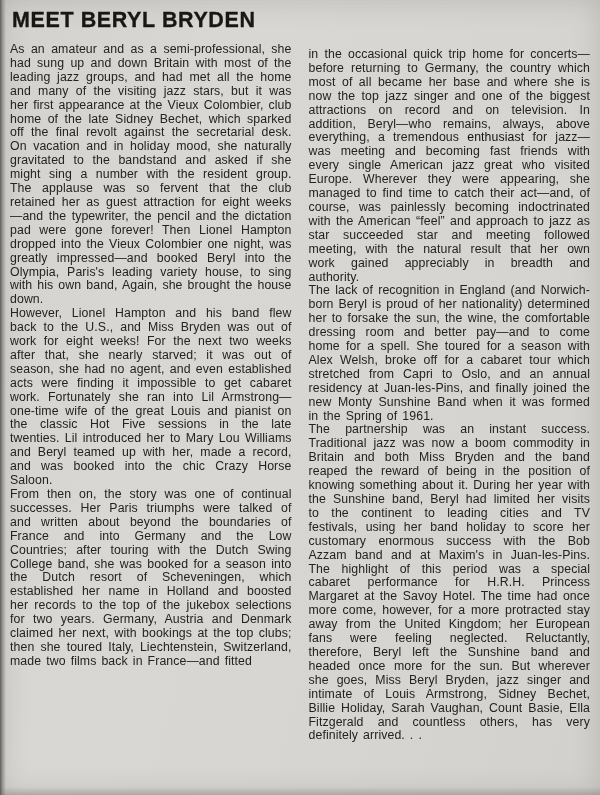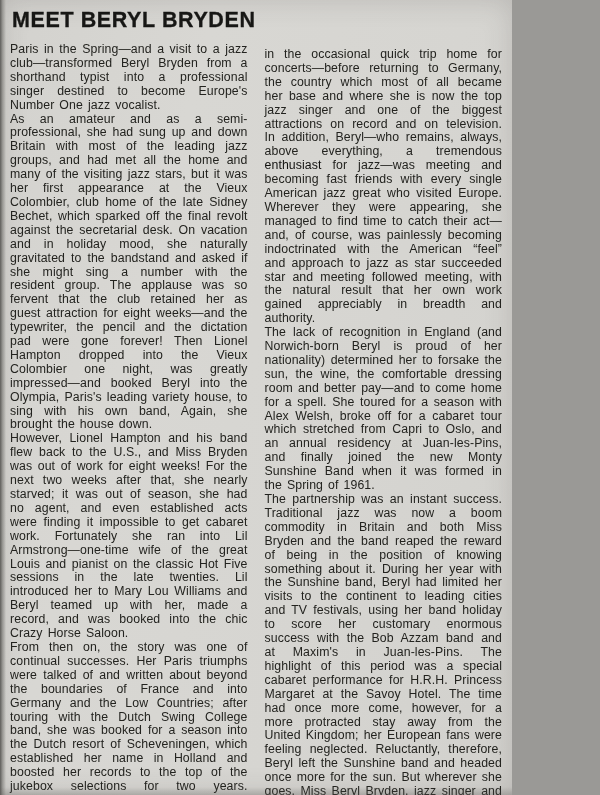--- a/index.html
+++ b/index.html
@@ -2,21 +2,21 @@
 <html><head>
 <meta charset="utf-8">
 <style>
   html, body {
     margin: 0;
     padding: 0;
     background: #9a9996;
   }
   .page {
     position: relative;
-    width: 512px;
+    width: 600px;
     height: 795px;
     margin: 0;
     background: linear-gradient(105deg, #d3d2ce 0%, #d8d7d3 30%, #d6d5d1 65%, #d2d1cd 100%);
     box-shadow: inset 0 0 28px rgba(60,58,54,0.18);
     overflow: hidden;
     box-sizing: border-box;
     padding: 8px 10px 6px 10px;
     font-family: "Liberation Sans", "DejaVu Sans", sans-serif;
     color: #222220;
   }
@@ -75,21 +75,20 @@
 </head>
 <body>
 
 <div class="page">
 
   <h1 class="article-title">MEET BERYL BRYDEN</h1>
 
   <div class="cols">
 
     <div class="col col-left">
-      <p>Paris in the Spring—and a visit to a jazz club—transformed Beryl Bryden from a shorthand typist into a professional singer destined to become Europe's Number One jazz vocalist.</p>
       <p>As an amateur and as a semi-professional, she had sung up and down Britain with most of the leading jazz groups, and had met all the home and many of the visiting jazz stars, but it was her first appearance at the Vieux Colombier, club home of the late Sidney Bechet, which sparked off the final revolt against the secretarial desk. On vacation and in holiday mood, she naturally gravitated to the bandstand and asked if she might sing a number with the resident group. The applause was so fervent that the club retained her as guest attraction for eight weeks—and the typewriter, the pencil and the dictation pad were gone forever! Then Lionel Hampton dropped into the Vieux Colombier one night, was greatly impressed—and booked Beryl into the Olympia, Paris's leading variety house, to sing with his own band, Again, she brought the house down.</p>
       <p>However, Lionel Hampton and his band flew back to the U.S., and Miss Bryden was out of work for eight weeks! For the next two weeks after that, she nearly starved; it was out of season, she had no agent, and even established acts were finding it impossible to get cabaret work. Fortunately she ran into Lil Armstrong—one-time wife of the great Louis and pianist on the classic Hot Five sessions in the late twenties. Lil introduced her to Mary Lou Williams and Beryl teamed up with her, made a record, and was booked into the chic Crazy Horse Saloon.</p>
       <p>From then on, the story was one of continual successes. Her Paris triumphs were talked of and written about beyond the boundaries of France and into Germany and the Low Countries; after touring with the Dutch Swing College band, she was booked for a season into the Dutch resort of Scheveningen, which established her name in Holland and boosted her records to the top of the jukebox selections for two years. Germany, Austria and Denmark claimed her next, with bookings at the top clubs; then she toured Italy, Liechtenstein, Switzerland, made two films back in France—and fitted</p>
     </div>
 
     <div class="col col-right">
       <p><span>in the occasional quick trip home for concerts—before returning to Germany, the country which most of all became her base and where she is now the top jazz singer and one of the biggest attractions on record and on television. In addition, Beryl—who remains, always, above everything, a tremendous </span><b>enthusiast</b><span> for jazz—was meeting and becoming fast friends with every single American jazz great who visited Europe. Wherever they were appearing, she managed to find time to catch their act—and, of course, was painlessly becoming indoctrinated with the American “feel” and approach to jazz as star succeeded star and meeting followed meeting, with the natural result that her own work gained appreciably in breadth and authority.</span></p>
       <p>The lack of recognition in England (and Norwich-born Beryl is proud of her nationality) determined her to forsake the sun, the wine, the comfortable dressing room and better pay—and to come home for a spell. She toured for a season with Alex Welsh, broke off for a cabaret tour which stretched from Capri to Oslo, and an annual residency at Juan-les-Pins, and finally joined the new Monty Sunshine Band when it was formed in the Spring of 1961.</p>
       <p>The partnership was an instant success. Traditional jazz was now a boom commodity in Britain and both Miss Bryden and the band reaped the reward of being in the position of knowing something about it. During her year with the Sunshine band, Beryl had limited her visits to the continent to leading cities and TV festivals, using her band holiday to score her customary enormous success with the Bob Azzam band and at Maxim's in Juan-les-Pins. The highlight of this period was a special cabaret performance for H.R.H. Princess Margaret at the Savoy Hotel. The time had once more come, however, for a more protracted stay away from the United Kingdom; her European fans were feeling neglected. Reluctantly, therefore, Beryl left the Sunshine band and headed once more for the sun. But wherever she goes, Miss Beryl Bryden, jazz singer and intimate of Louis Armstrong, Sidney Bechet, Billie Holiday, Sarah Vaughan, Count Basie, Ella Fitzgerald and countless others, has very definitely arrived. . .</p>
     </div>

